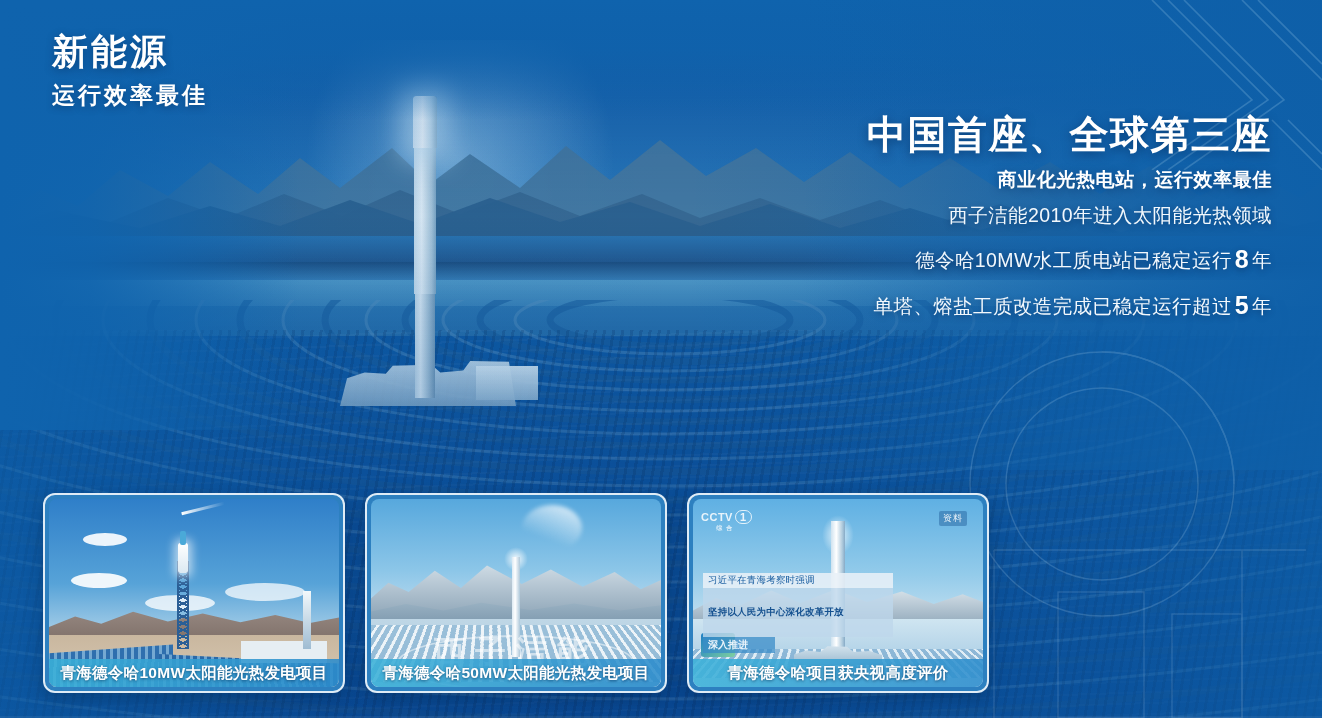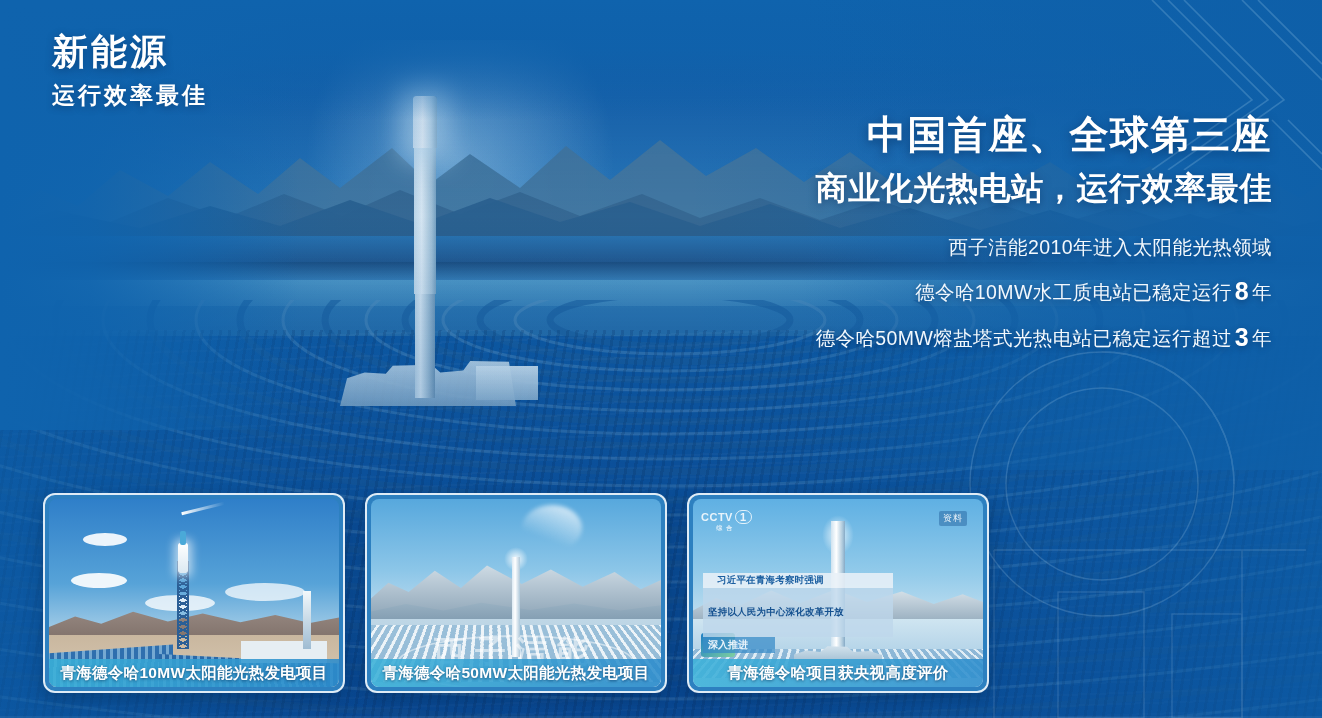--- a/index.html
+++ b/index.html
@@ -113,24 +113,24 @@
     text-shadow:0 2px 7px rgba(0,30,70,.42);
   }
 
   
   .copy { position:absolute; right:50px; top:112px; width:600px; text-align:right; z-index:20; }
   .copy-h1{
     font-size:39px; font-weight:bold; color:#ffffff; letter-spacing:1.5px;
     text-shadow:0 3px 10px rgba(0,36,82,.55); line-height:1.18; white-space:nowrap;
   }
   .copy-h2{
-    margin-top:9px; font-size:32px; font-weight:bold; color:#ffffff; letter-spacing:.6px;
+    margin-top:9px; font-size:19px; font-weight:bold; color:#ffffff; letter-spacing:.6px;
     text-shadow:0 2px 8px rgba(0,36,82,.5); white-space:nowrap;
   }
-  .bullets { margin-top:27px; }
+  .bullets { margin-top:13px; }
   .bullet{
     font-size:19.5px; color:#f2f8fd; letter-spacing:.4px; line-height:1; margin-bottom:21px;
     text-shadow:0 2px 6px rgba(0,32,74,.48); white-space:nowrap;
   }
   .bullet:last-child { margin-bottom:0; }
   .bullet .num{
     font-size:25px; font-weight:bold; color:#ffffff; padding:0 3px; vertical-align:-1px;
   }
 
   
@@ -198,21 +198,21 @@
     transform:perspective(160px) rotateX(52deg);transform-origin:top center;}
   .c3-tower{position:absolute;left:50%;margin-left:-7px;top:22px;width:14px;height:148px;background:linear-gradient(90deg,#cfe2ef,#ffffff 38%,#b0cbdd 80%,#86aac6);}
   .c3-tower-glow{position:absolute;left:50%;margin-left:-16px;top:16px;width:32px;height:40px;border-radius:6px;background:radial-gradient(ellipse,rgba(255,255,255,.85),rgba(255,255,255,0) 70%);}
   .c3-plant{position:absolute;left:50%;margin-left:-44px;top:140px;width:88px;height:26px;background:linear-gradient(180deg,#e7f1f7,#9ab9cf);
     clip-path:polygon(0 60%,14% 44%,30% 50%,38% 28%,60% 30%,68% 50%,86% 46%,100% 62%,100% 100%,0 100%);}
   .c3-cctv{position:absolute;left:8px;top:12px;color:rgba(255,255,255,.85);font-size:11px;font-weight:bold;letter-spacing:.5px;}
   .c3-cctv .n{border:1px solid rgba(255,255,255,.8);border-radius:7px;padding:0 4px;margin-left:2px;}
   .c3-cctv .cn{display:block;font-size:6px;letter-spacing:4px;text-align:center;margin-top:1px;opacity:.9;}
   .c3-badge{position:absolute;right:16px;top:12px;font-size:9px;color:rgba(255,255,255,.9);background:rgba(30,90,150,.45);padding:1px 4px;border-radius:2px;letter-spacing:1px;}
   .c3-chy{position:absolute;left:10px;bottom:34px;width:190px;}
-  .c3-chy .l1{background:rgba(232,240,247,.88);color:#1a5ea0;font-size:9.5px;font-weight:bold;padding:1px 14px;letter-spacing:.2px;}
+  .c3-chy .l1{background:rgba(232,240,247,.88);color:#1a5ea0;font-size:9.5px;font-weight:normal;padding:1px 5px;letter-spacing:.2px;}
   .c3-chy .l2{background:rgba(190,215,235,.8);color:#14508f;font-size:9.5px;font-weight:bold;padding:18px 5px;letter-spacing:.2px;}
   .c3-chy .l3{background:rgba(58,140,200,.75);color:#eaf4fb;font-size:10px;font-weight:bold;padding:1px 5px;width:72px;}
   .c3-chyicon{position:absolute;left:8px;bottom:30px;width:34px;height:24px;border-radius:3px;background:linear-gradient(135deg,#1e7fc4,#7ed0a0);}
 
   
   .edge-hair{position:absolute;left:0;bottom:0;width:100%;height:2px;background:rgba(255,255,255,.06);}
 </style>
 </head>
 <body>
 
@@ -346,21 +346,21 @@
     <div class="copy-h1">中国首座、全球第三座</div>
     <div class="copy-h2">商业化光热电站，运行效率最佳</div>
     <div class="bullets">
       <div class="bullet">
         <span>西子洁能2010年进入太阳能光热领域</span>
       </div>
       <div class="bullet">
         <span>德令哈10MW水工质电站已稳定运行</span><span class="num">8</span><span>年</span>
       </div>
       <div class="bullet">
-        <span>德令哈50MW熔盐塔式光热电站已稳定运行超过</span><span class="num">3</span><span>年</span>
+        <span>单塔、熔盐工质改造完成已稳定运行超过</span><span class="num">5</span><span>年</span>
       </div>
     </div>
   </div>
 
   <div class="cards">
 
     <div class="card">
       <div class="card-inner">
         <div class="c1-sky"></div>
         <div class="c1-cloud" style="left:34px;top:34px;width:44px;height:13px;"></div>

